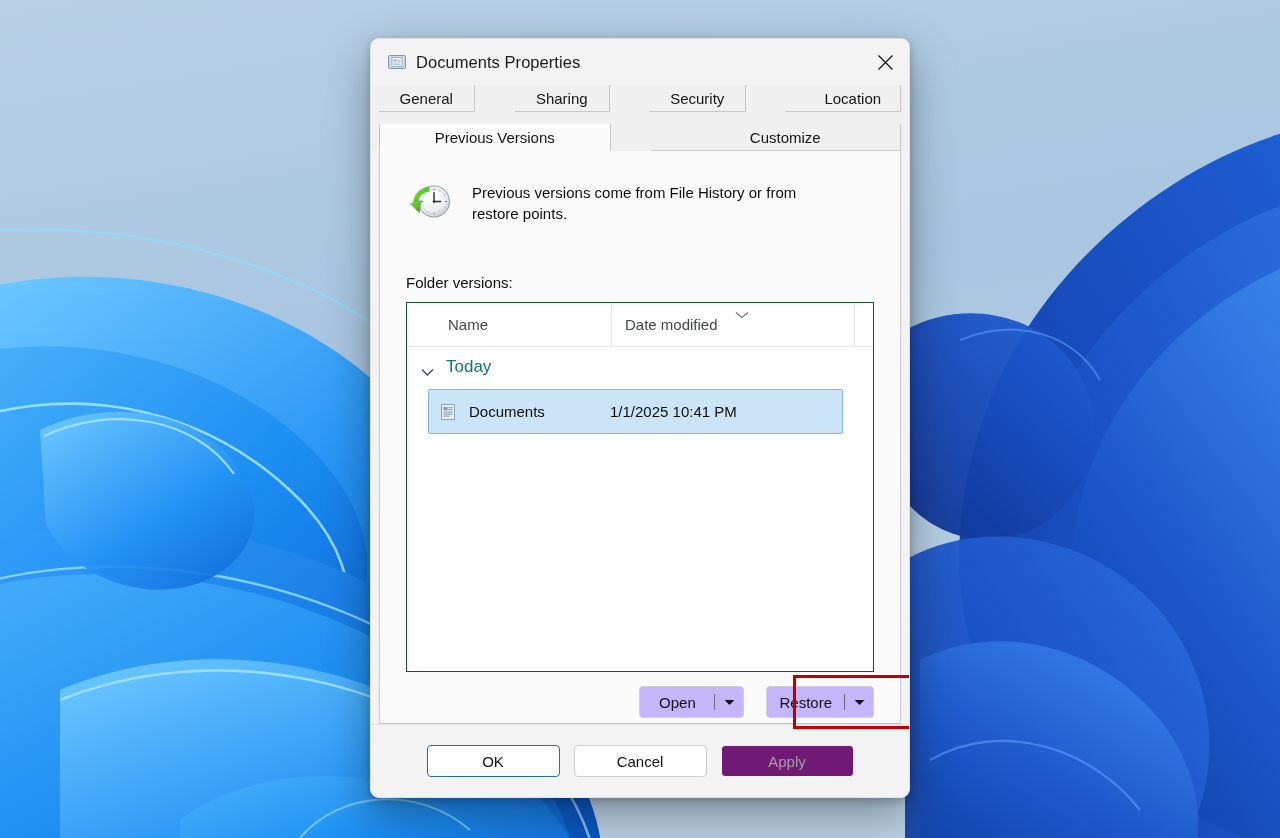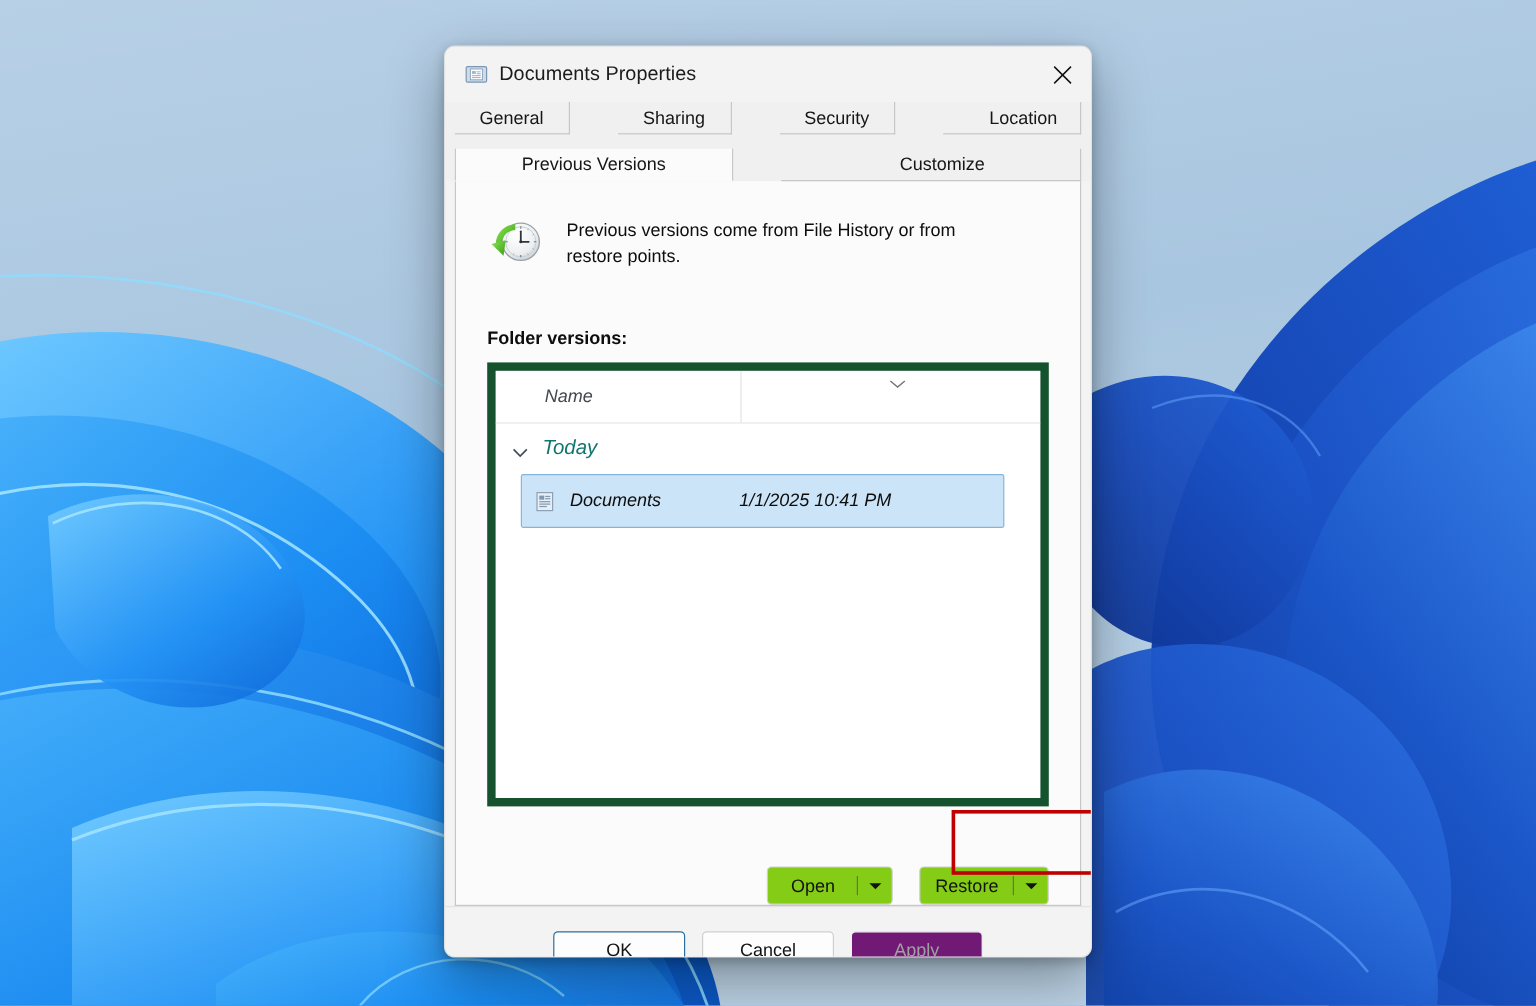--- a/index.html
+++ b/index.html
@@ -148,33 +148,31 @@
     color: #0d0d0d;
     line-height: 1.42;
     max-width: 345px;
     padding-top: 3px;
   }
 
   #folder-versions-label {
     font-size: 15px;
     color: #0d0d0d;
     margin-top: 48px;
-    font-weight: bold;
   }
 
   
   #listview {
     margin-top: 11px;
     height: 370px;
     background: #ffffff;
-    border: 7px solid #14532d;
+    border: 1px solid #14532d;
     box-sizing: border-box;
     position: relative;
     overflow: hidden;
-    font-style: italic;
   }
   #list-header {
     height: 44px;
     display: flex;
     align-items: center;
     position: relative;
     border-bottom: 1px solid #e6e6e6;
     box-sizing: border-box;
   }
   .col-head {
@@ -255,27 +253,26 @@
     justify-content: flex-end;
     align-items: center;
     margin-top: 14px;
     position: relative;
     padding-right: 0;
   }
   .split-button {
     display: flex;
     align-items: stretch;
     height: 32px;
-    background: #84cc16;
+    background: #c4b5fd;
     border: 1px solid #d0d0d0;
     border-radius: 4px;
     box-sizing: border-box;
     overflow: hidden;
     cursor: default;
-    margin-top: 36px;
   }
   .split-main {
     min-width: 74px;
     display: flex;
     align-items: center;
     justify-content: center;
     font-size: 15px;
     color: #121212;
     padding: 0 12px;
     box-sizing: border-box;
@@ -308,21 +305,21 @@
   #footer {
     flex: 0 0 72px;
     background: #f3f3f3;
     border-top: 1px solid #e3e3e3;
     display: flex;
     align-items: center;
     justify-content: center;
     gap: 14px;
   }
   .dlg-button {
-    width: 110px;
+    width: 133px;
     height: 32px;
     border-radius: 4px;
     font-size: 15px;
     display: flex;
     align-items: center;
     justify-content: center;
     box-sizing: border-box;
     cursor: default;
     background: #fdfdfd;
     border: 1px solid #d0d0d0;
@@ -511,20 +508,23 @@
     </div>
 
     <div id="folder-versions-label">Folder versions:</div>
 
     <div id="listview">
 
       <div id="list-header">
         <div class="col-head" id="col-name">
           <span class="col-label">Name</span>
         </div>
+        <div class="col-head" id="col-date">
+          <span class="col-label">Date modified</span>
+        </div>
         <div class="col-head" id="col-spacer"></div>
         <span id="sort-chevron">
           <svg width="14" height="8" viewBox="0 0 14 8">
             <path d="M1 1.5 L7 6.5 L13 1.5" fill="none" stroke="#6f767d" stroke-width="1.2"></path>
           </svg>
         </span>
       </div>
 
       <div id="group-row">
         <span id="group-chevron">

